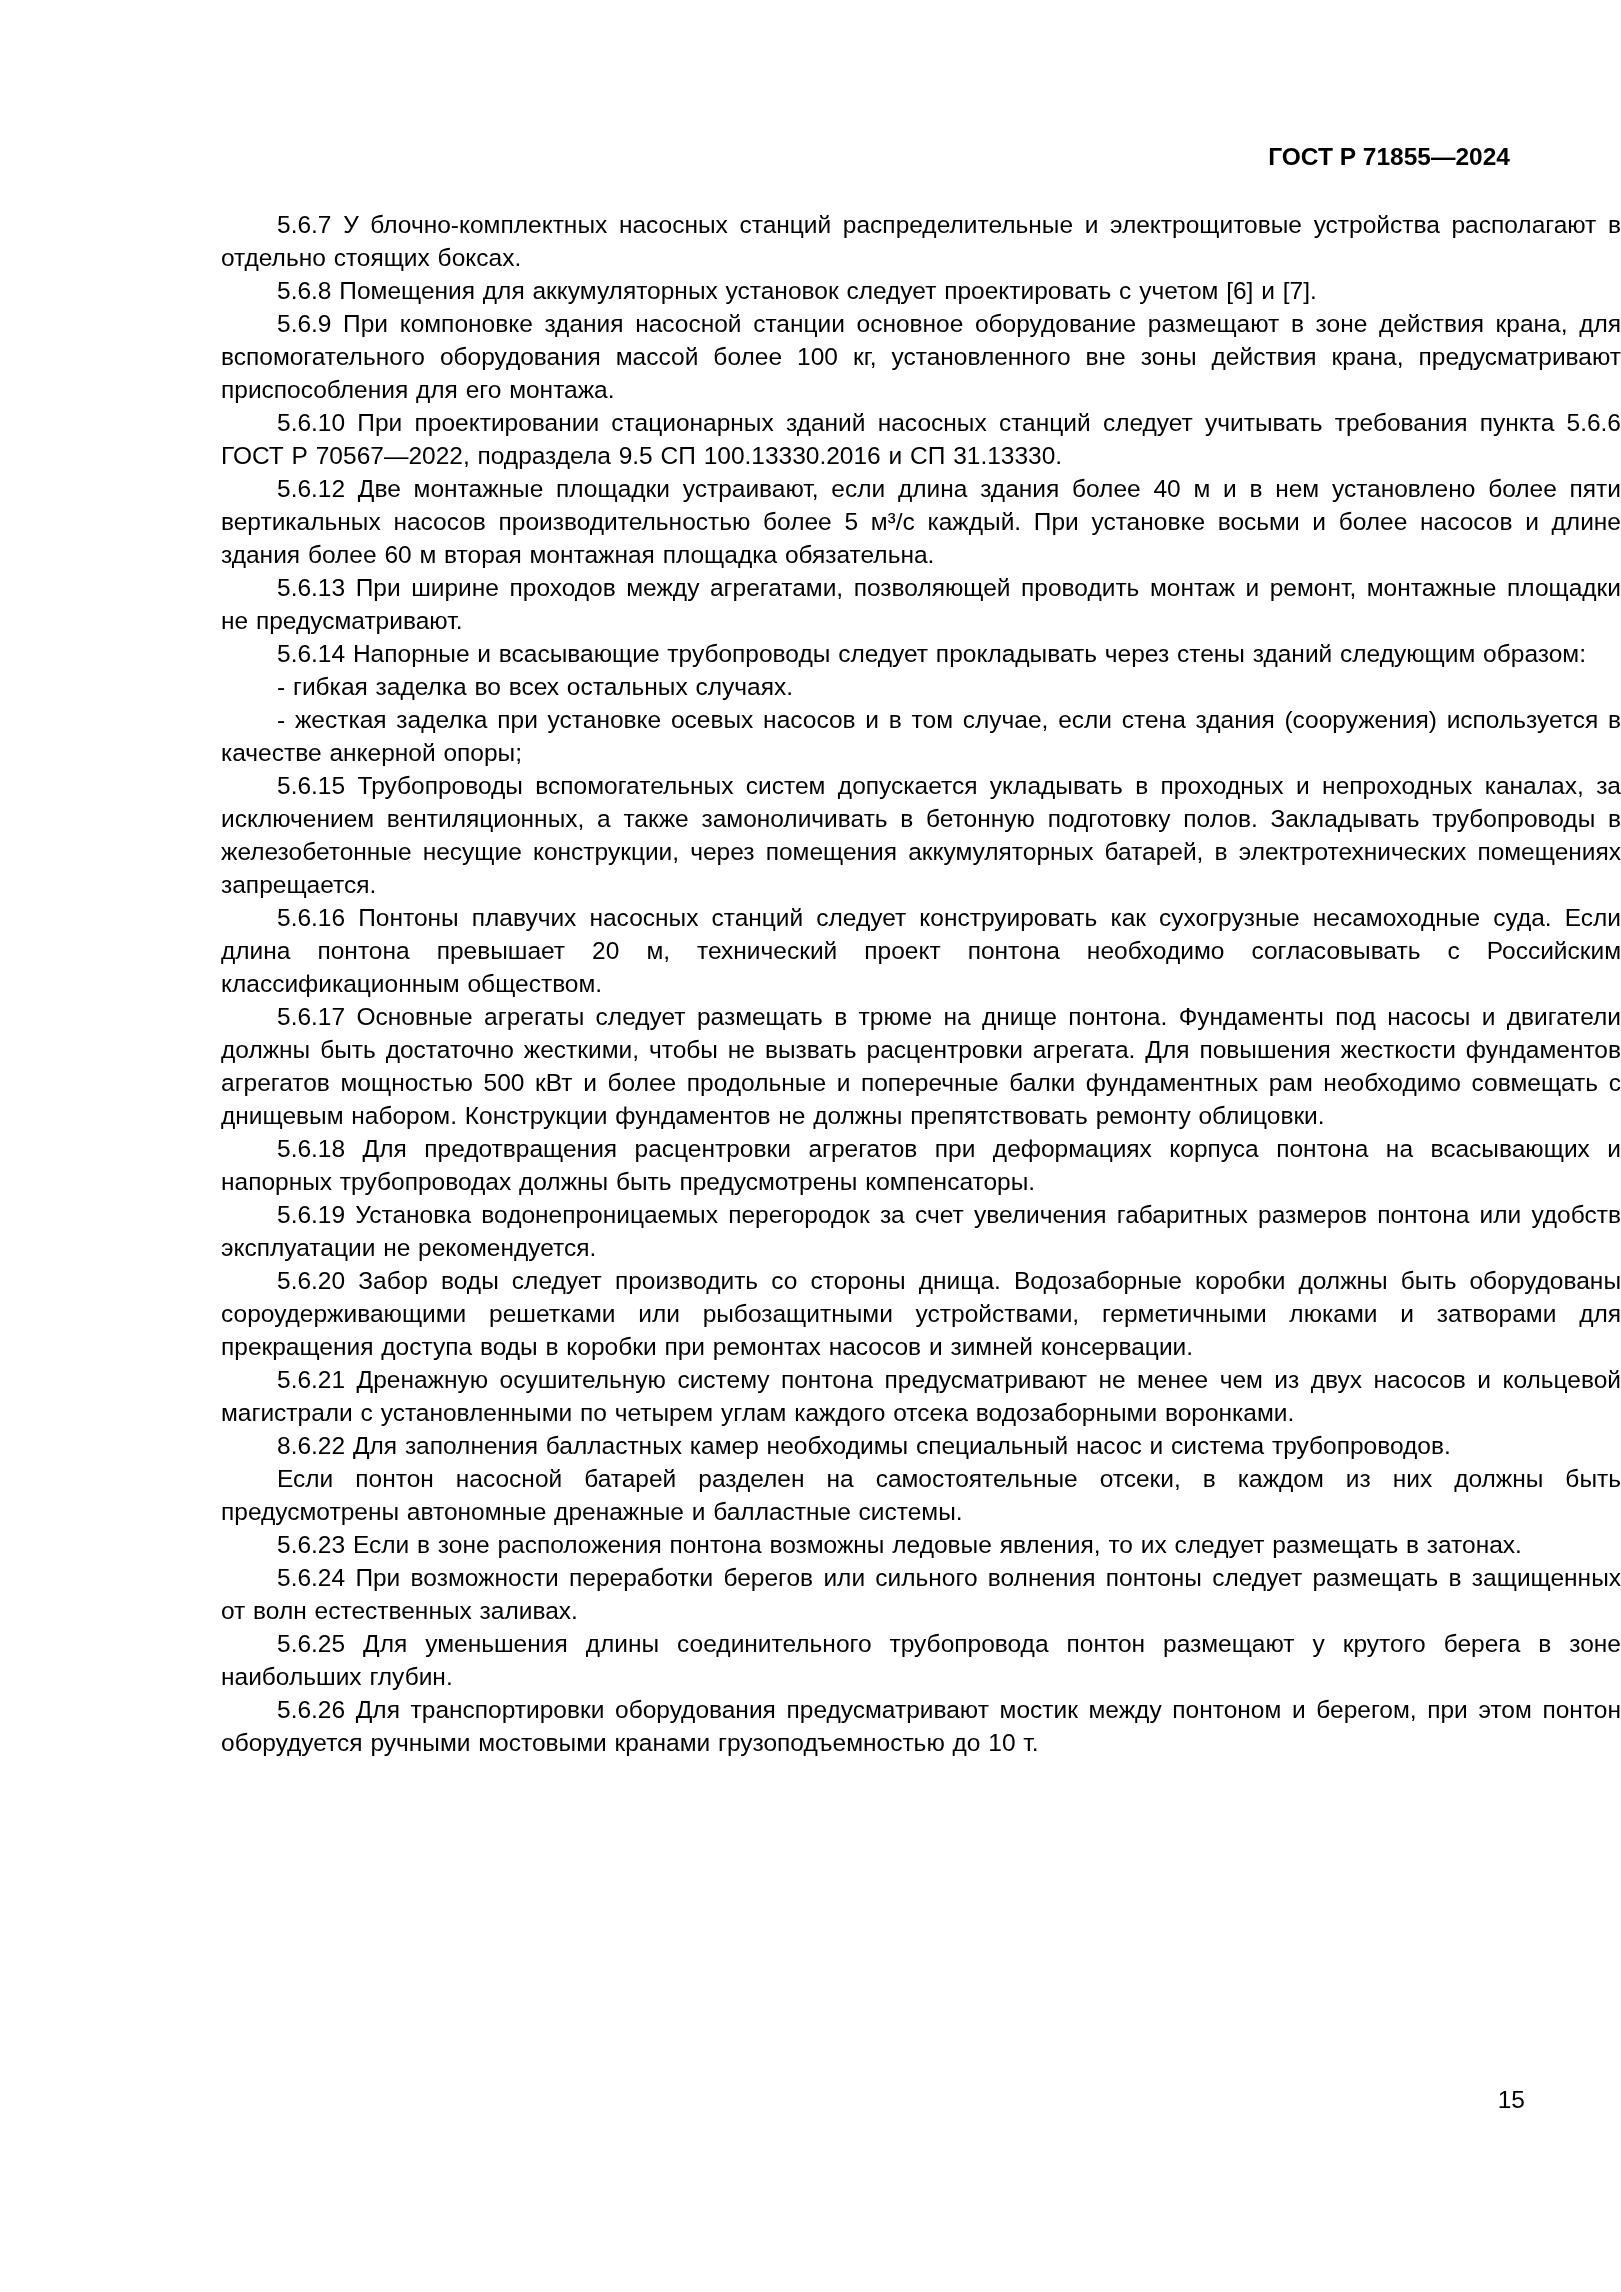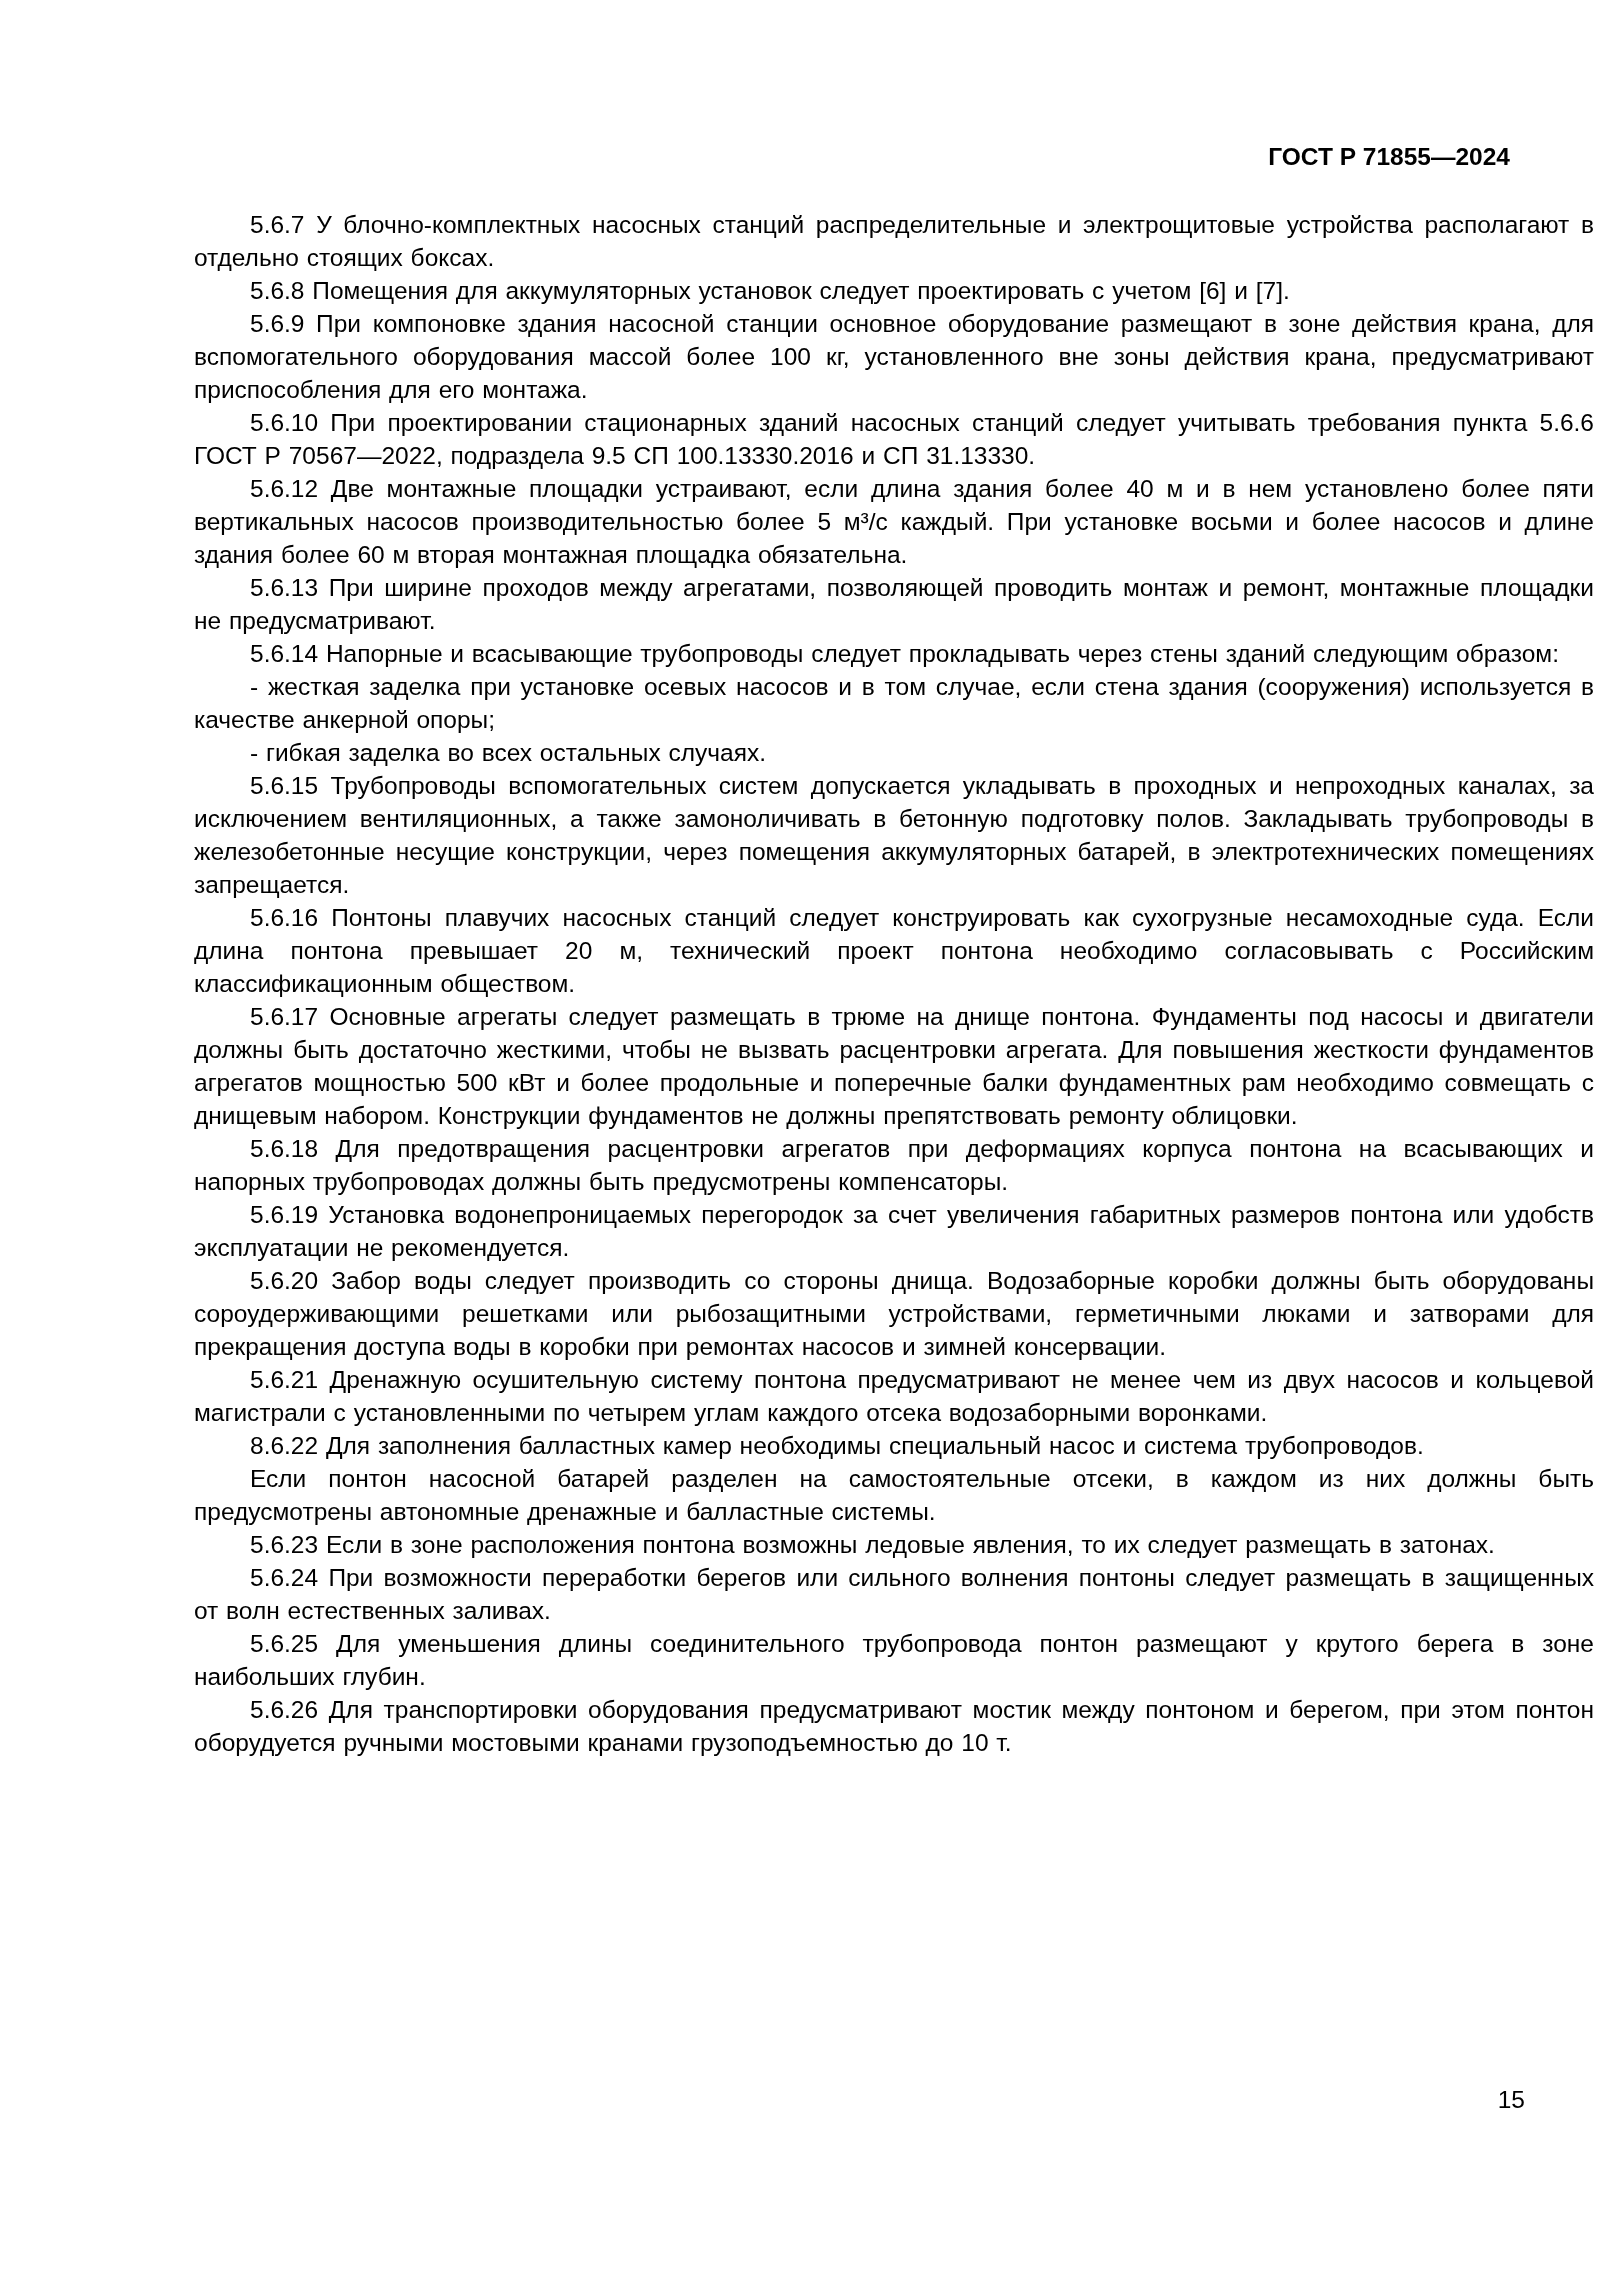--- a/index.html
+++ b/index.html
@@ -22,21 +22,21 @@
     position: absolute;
     top: 143px;
     right: 111px;
     font-size: 24.5px;
     font-weight: bold;
     white-space: nowrap;
   }
   .content {
     position: absolute;
     top: 208px;
-    left: 98px;
+    left: 125px;
     width: 1400px;
   }
   .content p {
     margin: 0;
     font-size: 24.5px;
     line-height: 33px;
     text-align: justify;
     text-indent: 56px;
     word-spacing: 1px;
   }
@@ -55,22 +55,22 @@
   <div class="header">ГОСТ Р 71855—2024</div>
 
   <div class="content">
     <p>5.6.7 У блочно-комплектных насосных станций распределительные и электрощитовые устройства располагают в отдельно стоящих боксах.</p>
     <p>5.6.8 Помещения для аккумуляторных установок следует проектировать с учетом [6] и [7].</p>
     <p>5.6.9 При компоновке здания насосной станции основное оборудование размещают в зоне действия крана, для вспомогательного оборудования массой более 100 кг, установленного вне зоны действия крана, предусматривают приспособления для его монтажа.</p>
     <p>5.6.10 При проектировании стационарных зданий насосных станций следует учитывать требования пункта 5.6.6 ГОСТ Р 70567—2022, подраздела 9.5 СП 100.13330.2016 и СП 31.13330.</p>
     <p>5.6.12 Две монтажные площадки устраивают, если длина здания более 40 м и в нем установлено более пяти вертикальных насосов производительностью более 5 м³/с каждый. При установке восьми и более насосов и длине здания более 60 м вторая монтажная площадка обязательна.</p>
     <p>5.6.13 При ширине проходов между агрегатами, позволяющей проводить монтаж и ремонт, монтажные площадки не предусматривают.</p>
     <p>5.6.14 Напорные и всасывающие трубопроводы следует прокладывать через стены зданий следующим образом:</p>
+    <p>- гибкая заделка во всех остальных случаях.</p>
     <p>- жесткая заделка при установке осевых насосов и в том случае, если стена здания (сооружения) используется в качестве анкерной опоры;</p>
-    <p>- гибкая заделка во всех остальных случаях.</p>
     <p>5.6.15 Трубопроводы вспомогательных систем допускается укладывать в проходных и непроходных каналах, за исключением вентиляционных, а также замоноличивать в бетонную подготовку полов. Закладывать трубопроводы в железобетонные несущие конструкции, через помещения аккумуляторных батарей, в электротехнических помещениях запрещается.</p>
     <p>5.6.16 Понтоны плавучих насосных станций следует конструировать как сухогрузные несамоходные суда. Если длина понтона превышает 20 м, технический проект понтона необходимо согласовывать с Российским классификационным обществом.</p>
     <p>5.6.17 Основные агрегаты следует размещать в трюме на днище понтона. Фундаменты под насосы и двигатели должны быть достаточно жесткими, чтобы не вызвать расцентровки агрегата. Для повышения жесткости фундаментов агрегатов мощностью 500 кВт и более продольные и поперечные балки фундаментных рам необходимо совмещать с днищевым набором. Конструкции фундаментов не должны препятствовать ремонту облицовки.</p>
     <p>5.6.18 Для предотвращения расцентровки агрегатов при деформациях корпуса понтона на всасывающих и напорных трубопроводах должны быть предусмотрены компенсаторы.</p>
     <p>5.6.19 Установка водонепроницаемых перегородок за счет увеличения габаритных размеров понтона или удобств эксплуатации не рекомендуется.</p>
     <p>5.6.20 Забор воды следует производить со стороны днища. Водозаборные коробки должны быть оборудованы сороудерживающими решетками или рыбозащитными устройствами, герметичными люками и затворами для прекращения доступа воды в коробки при ремонтах насосов и зимней консервации.</p>
     <p>5.6.21 Дренажную осушительную систему понтона предусматривают не менее чем из двух насосов и кольцевой магистрали с установленными по четырем углам каждого отсека водозаборными воронками.</p>
     <p>8.6.22 Для заполнения балластных камер необходимы специальный насос и система трубопроводов.</p>
     <p>Если понтон насосной батарей разделен на самостоятельные отсеки, в каждом из них должны быть предусмотрены автономные дренажные и балластные системы.</p>
     <p>5.6.23 Если в зоне расположения понтона возможны ледовые явления, то их следует размещать в затонах.</p>

